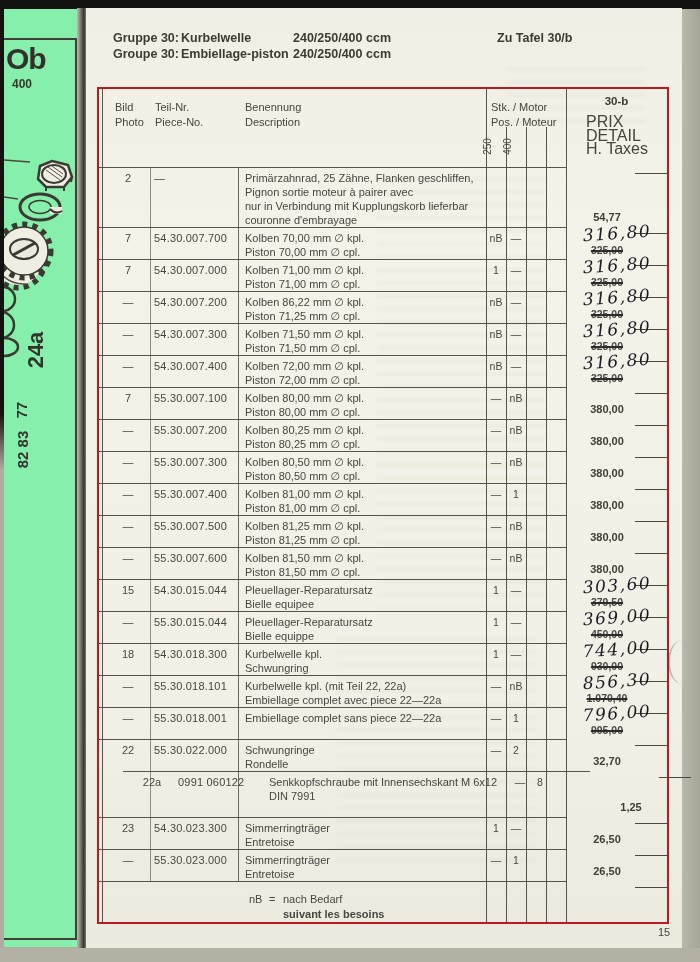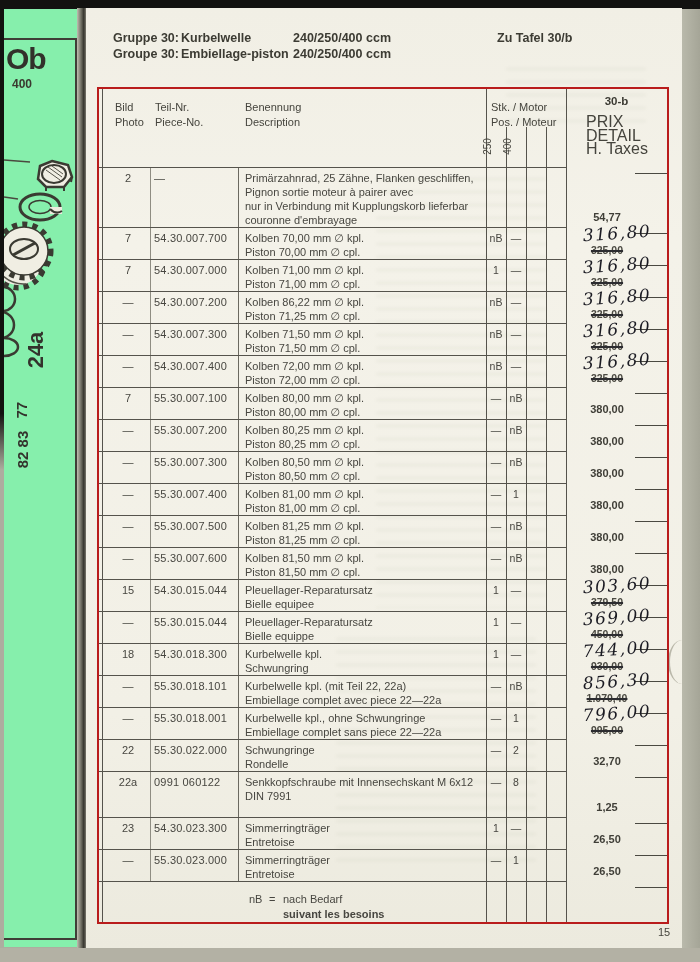--- a/index.html
+++ b/index.html
@@ -426,42 +426,41 @@
         <div class="q q400">nB</div>
         <div class="hand">856,30</div>
         <div class="struck">1.070,40</div>
       </div>
       <div class="row" style="height: 32px;">
         <div class="rowline"></div>
         <div class="ptick"></div>
         <div class="bild">—</div>
         <div class="part">55.30.018.001</div>
         <div class="desc">
-          <div class="">Kurbelwelle kpl., ohne Schwungringe</div>
           <div class="">Embiellage complet sans piece 22—22a</div>
         </div>
         <div class="q q250">—</div>
         <div class="q q400">1</div>
         <div class="hand">796,00</div>
         <div class="struck">995,00</div>
       </div>
       <div class="row" style="height: 32px;">
         <div class="rowline"></div>
         <div class="ptick"></div>
         <div class="bild">22</div>
         <div class="part">55.30.022.000</div>
         <div class="desc">
           <div class="">Schwungringe</div>
           <div class="">Rondelle</div>
         </div>
         <div class="q q250">—</div>
         <div class="q q400">2</div>
         <div class="price">32,70</div>
       </div>
-      <div class="row" style="height: 46px;">
+      <div class="row" style="height: 46px; margin-left: 24px;">
         <div class="rowline"></div>
         <div class="ptick"></div>
         <div class="bild">22a</div>
         <div class="part">0991 060122</div>
         <div class="desc">
           <div class="">Senkkopfschraube mit Innensechskant M 6x12</div>
           <div class="">DIN 7991</div>
         </div>
         <div class="q q250">—</div>
         <div class="q q400">8</div>

